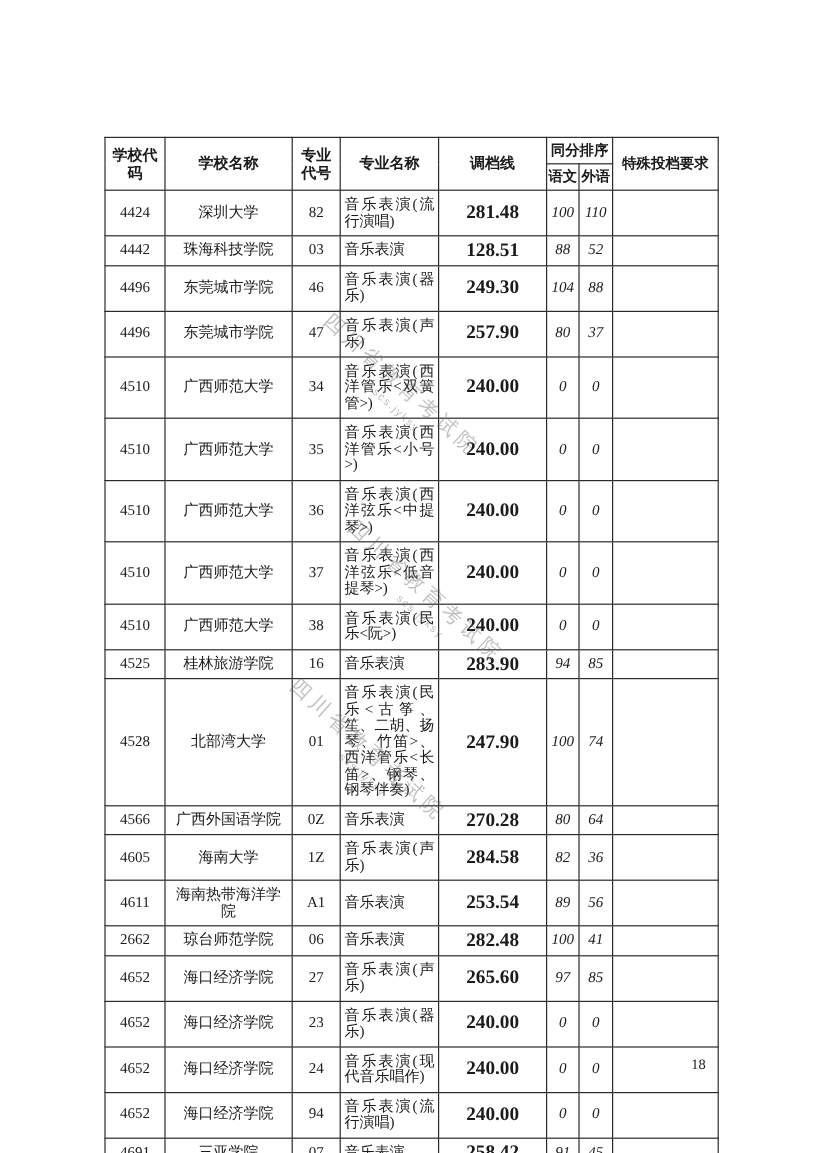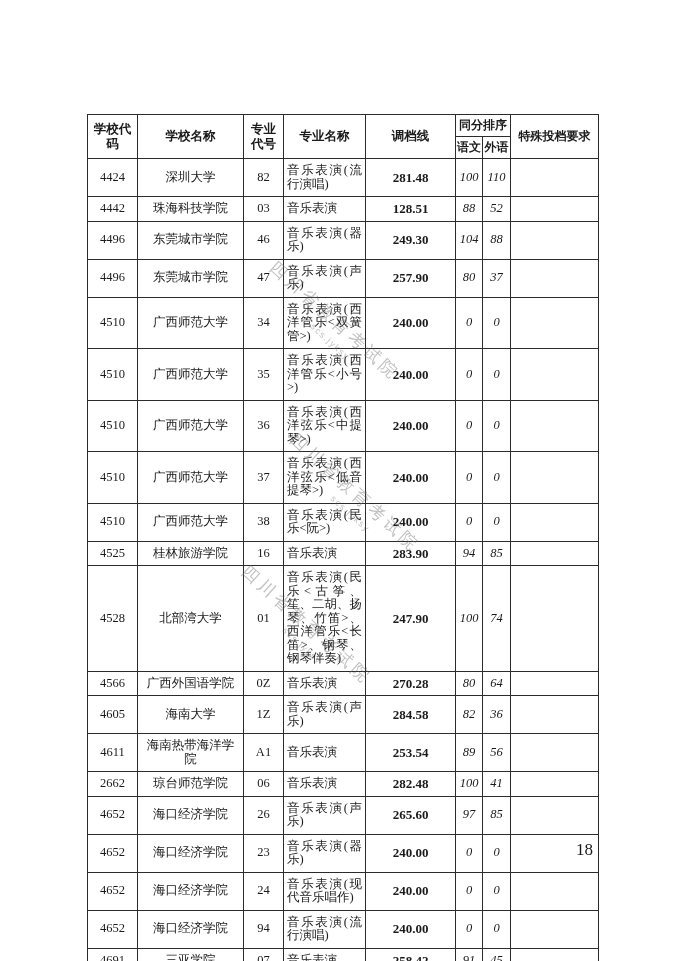--- a/index.html
+++ b/index.html
@@ -32,25 +32,25 @@
   }
   th.tight { padding: 3px 0; font-size: 12px; white-space: nowrap; }
   td {
     font-size: 12.5px;
     line-height: 13.5px;
     padding: 5px 3px;
     text-align: center;
   }
   td.left { text-align: center; }
   td.justify { text-align: justify; text-justify: inter-character; }
-  td.score { font-weight: bold; font-size: 13px; }
+  td.score { font-weight: bold; font-size: 16px; }
   td.num { font-size: 12.5px; padding: 5px 1px; font-style: italic; }
   .pagenum {
-    position: absolute; left: 576px; top: 840px;
-    font-size: 17px; color: #1a1a1a;
+    position: absolute; left: 576px; top: 880px;
+    font-size: 12px; color: #1a1a1a;
   }
   .wm-group {
     position: absolute;
     transform: rotate(42deg);
     transform-origin: 0 0;
     pointer-events: none;
     color: rgba(105, 105, 105, 0.42);
     font-family: "Liberation Sans", "DejaVu Sans", sans-serif;
     z-index: 5;
   }
@@ -247,21 +247,21 @@
         <td>06</td>
         <td class="left justify">音乐表演</td>
         <td class="score">282.48</td>
         <td class="num">100</td>
         <td class="num">41</td>
         <td></td>
       </tr>
       <tr>
         <td>4652</td>
         <td class="left">海口经济学院</td>
-        <td>26</td>
+        <td>27</td>
         <td class="left justify">音乐表演(声乐)</td>
         <td class="score">265.60</td>
         <td class="num">97</td>
         <td class="num">85</td>
         <td></td>
       </tr>
       <tr>
         <td>4652</td>
         <td class="left">海口经济学院</td>
         <td>23</td>

